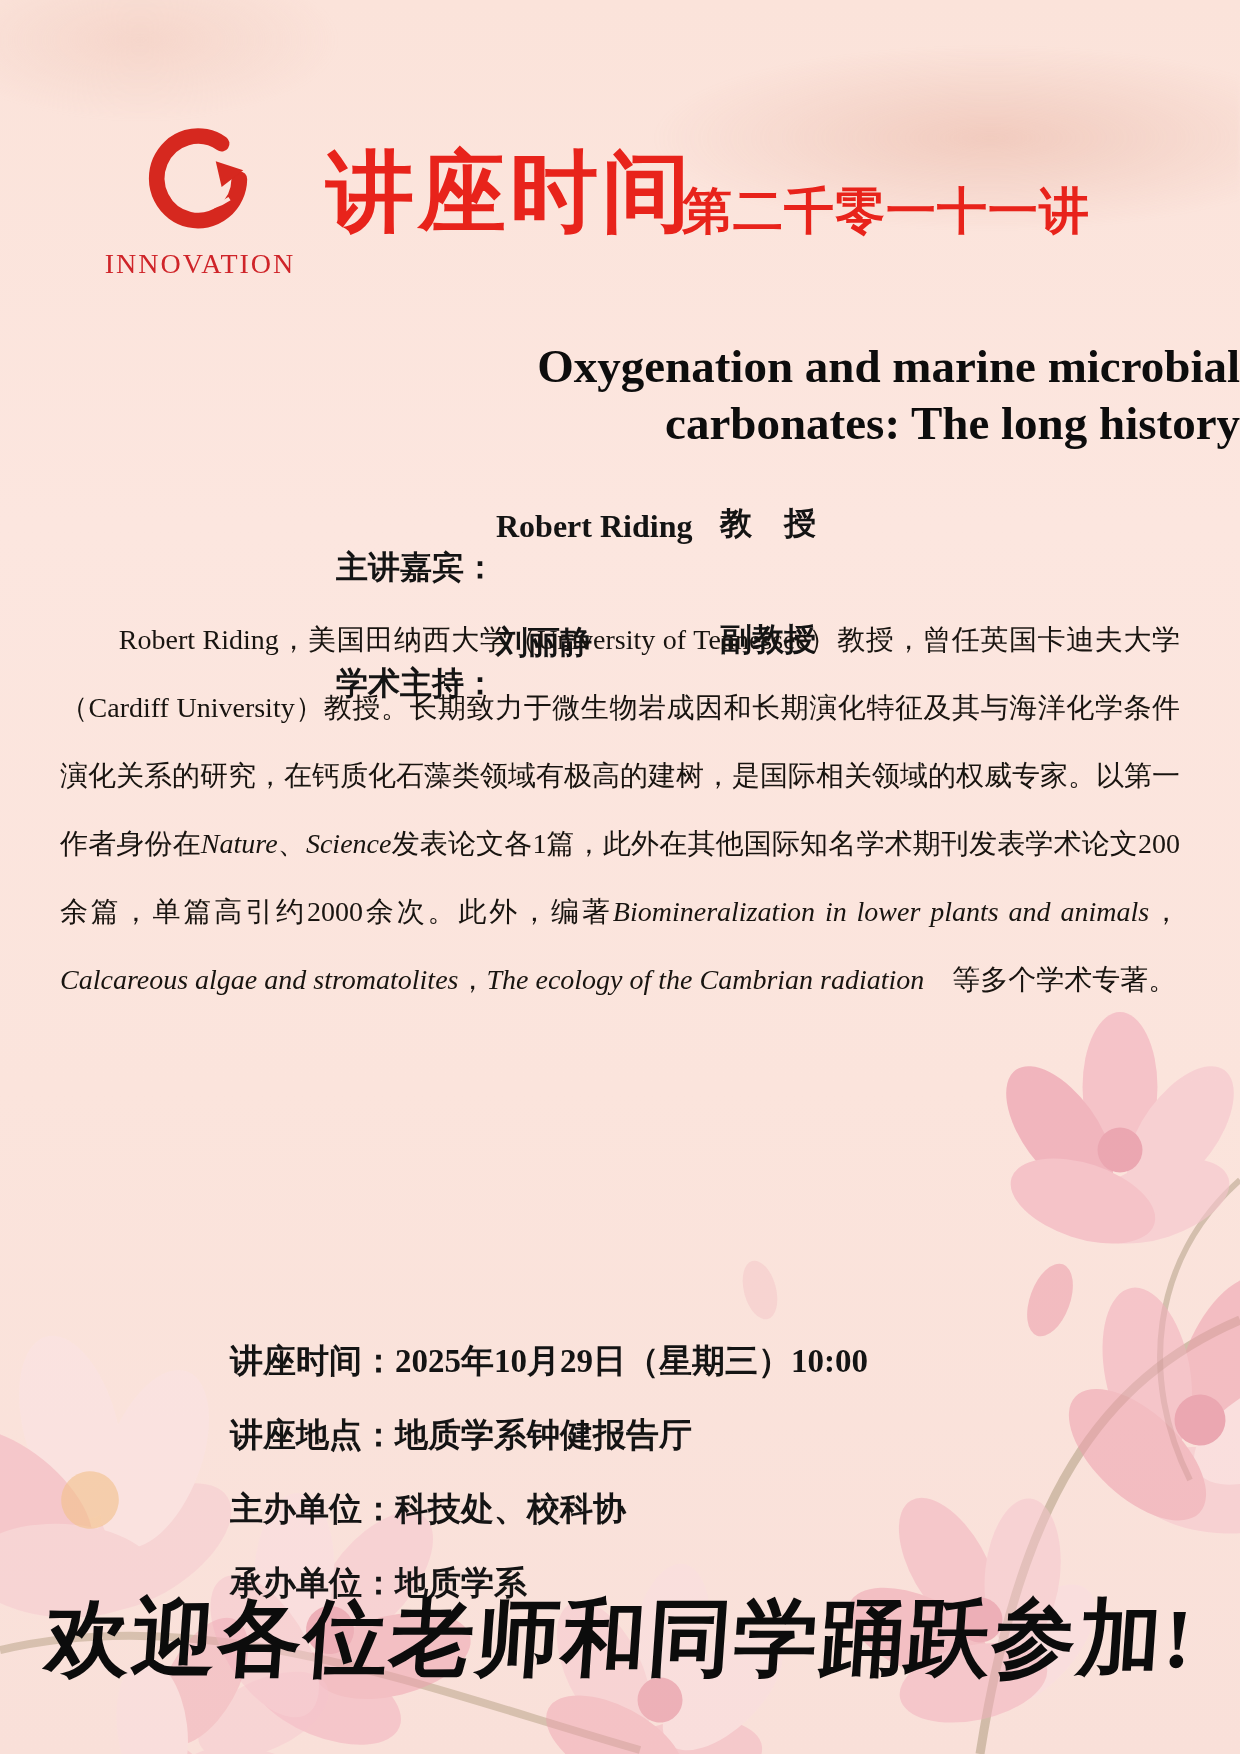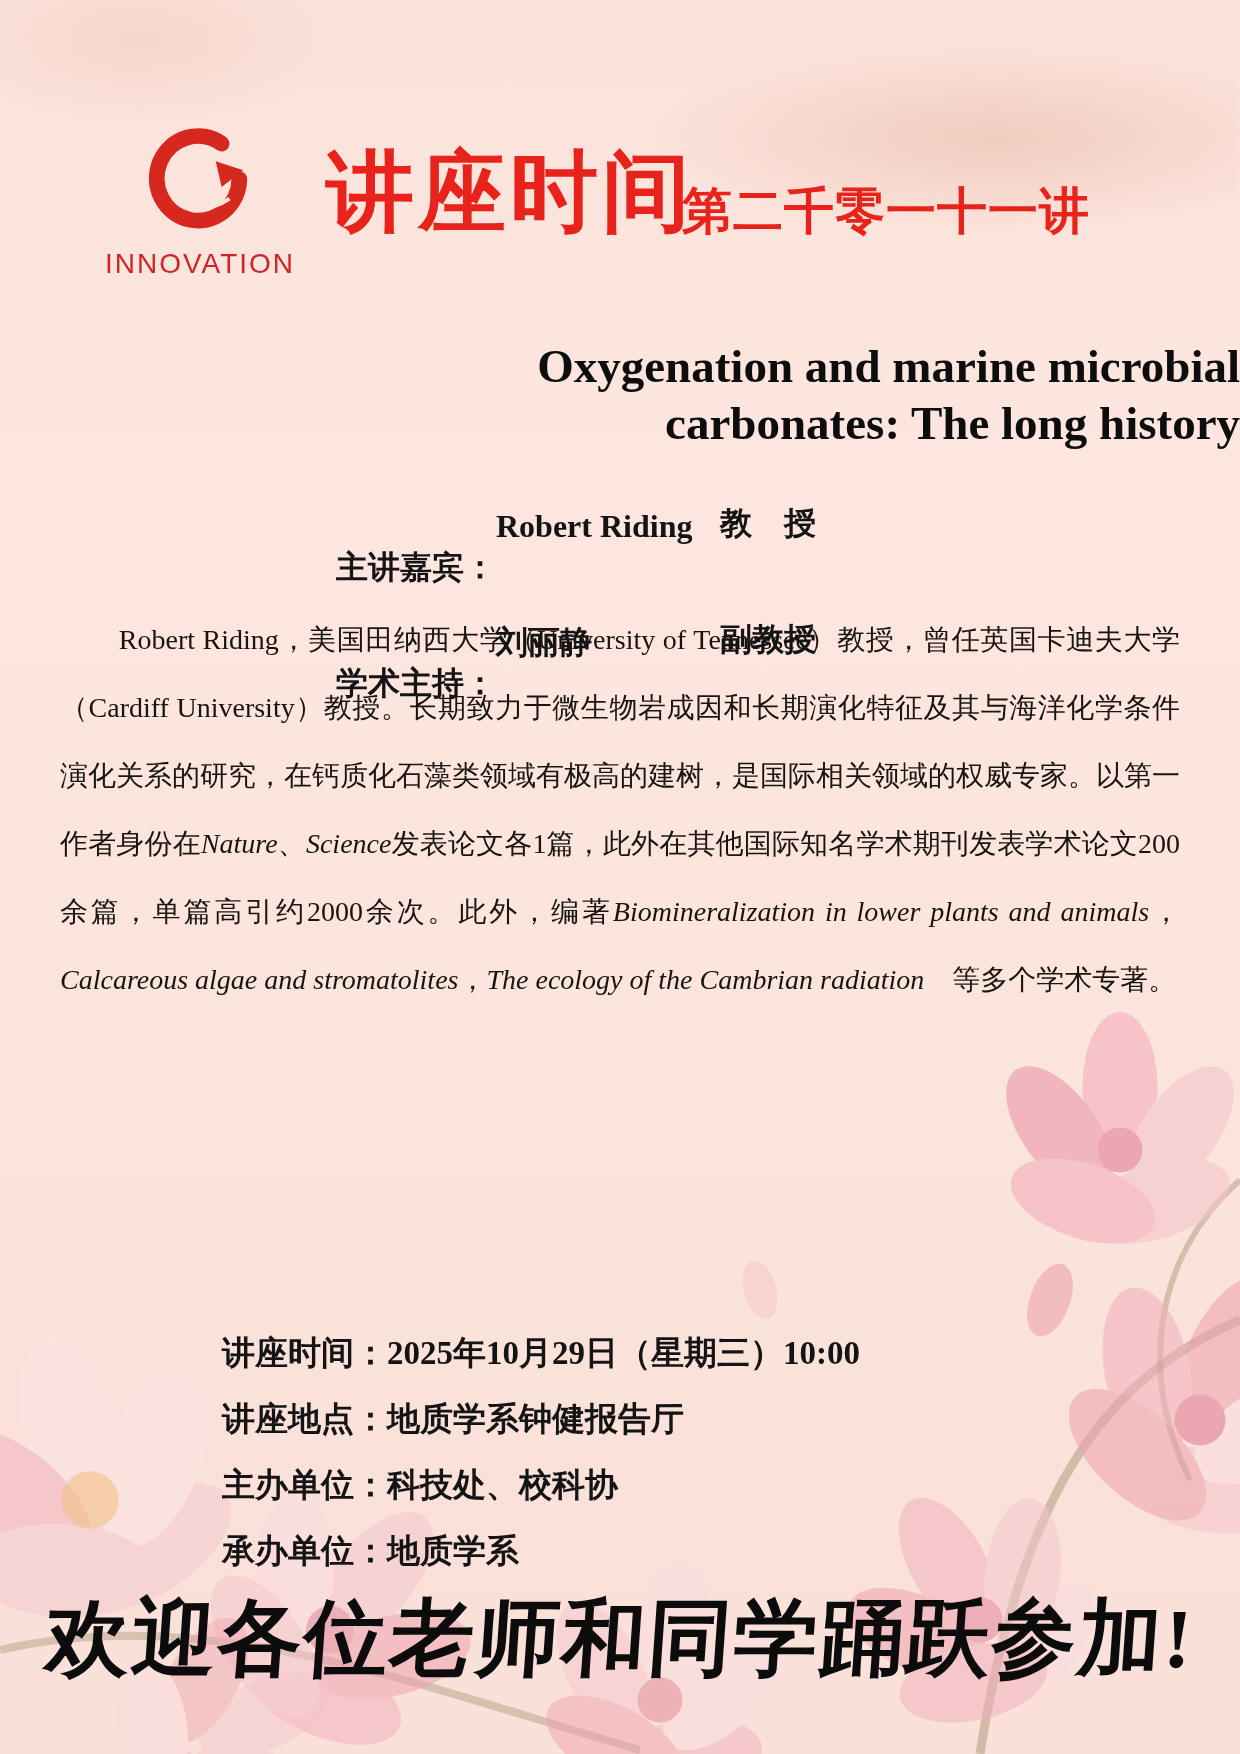--- a/index.html
+++ b/index.html
@@ -12,41 +12,41 @@
   .wash-tr{position:absolute; right:0; top:30px; width:780px; height:240px;
     background:radial-gradient(62% 55% at 68% 45%, rgba(219,148,126,.30), rgba(219,148,126,0) 70%);
     filter:blur(2px);}
   .wash-tl{position:absolute; left:-60px; top:-40px; width:500px; height:200px;
     background:radial-gradient(55% 55% at 40% 40%, rgba(236,190,175,.35), rgba(236,190,175,0) 72%);
     filter:blur(3px);}
   .flowers{position:absolute; inset:0; pointer-events:none;}
   
   .logo-block{position:absolute; left:88px; top:122px; width:224px; text-align:center;}
   .logo-svg{width:118px; height:118px; display:block; margin:0 auto;}
-  .logo-text{margin-top:8px; font-family:Liberation Sans, sans-serif; font-size:28px; letter-spacing:2px; color:#cf2429; font-weight:400;}
+  .logo-text{margin-top:8px; font-family:Liberation Serif, serif; font-size:28px; letter-spacing:2px; color:#cf2429; font-weight:400;}
   .forum-title{position:absolute; left:326px; top:148px; font-family:"Liberation Sans", sans-serif;
     font-weight:900; font-size:88px; line-height:1; color:#e8231b; letter-spacing:4px;}
   .lecture-no{position:absolute; left:682px; top:186px; font-family:"Liberation Sans", sans-serif;
     font-weight:800; font-size:50px; line-height:1; color:#e8231b; letter-spacing:1px;}
   
   .talk-title{position:absolute; left:0; top:338px; width:100%; text-align:right;
     font-weight:700; font-size:47px; line-height:57px; color:#0d0d0d;}
   
   .people{position:absolute; left:336px; top:474px; font-size:32px; line-height:40px; font-weight:700;}
   .person-row{display:flex; margin-bottom:18px; white-space:nowrap;}
   .p-label{font-family:Liberation Mono, monospace; font-weight:700;margin-top:44px;}
   .p-name{display:inline-block; width:224px; font-family:"Liberation Serif", serif;}
   .p-title{font-family:Liberation Mono, monospace;}
   
   .bio{position:absolute; left:60px; top:606px; width:1120px; margin:0;
     font-size:28px; line-height:68px; text-align:justify; text-indent:2.1em; color:#181410;}
   .bio .it{font-style:italic;}
   
   .details{position:absolute; left:214px; top:1316px; font-size:33px; line-height:58px;}
-  .detail-row{margin:8px; white-space:nowrap; font-weight:700;}
+  .detail-row{margin:16px; white-space:nowrap; font-weight:700;}
   .d-label{font-family:"Liberation Sans", sans-serif; font-weight:700;}
   .d-value{font-family:"Liberation Serif", serif; font-weight:700;}
   
   .welcome{position:absolute; left:0; top:1586px; width:100%; text-align:center;
     font-family:"Liberation Serif", serif; font-weight:900; font-size:84px; line-height:1.25;
     color:#0c0c0c; transform:skewX(-4deg); letter-spacing:2px;}
 </style>
 </head>
 <body>
 

